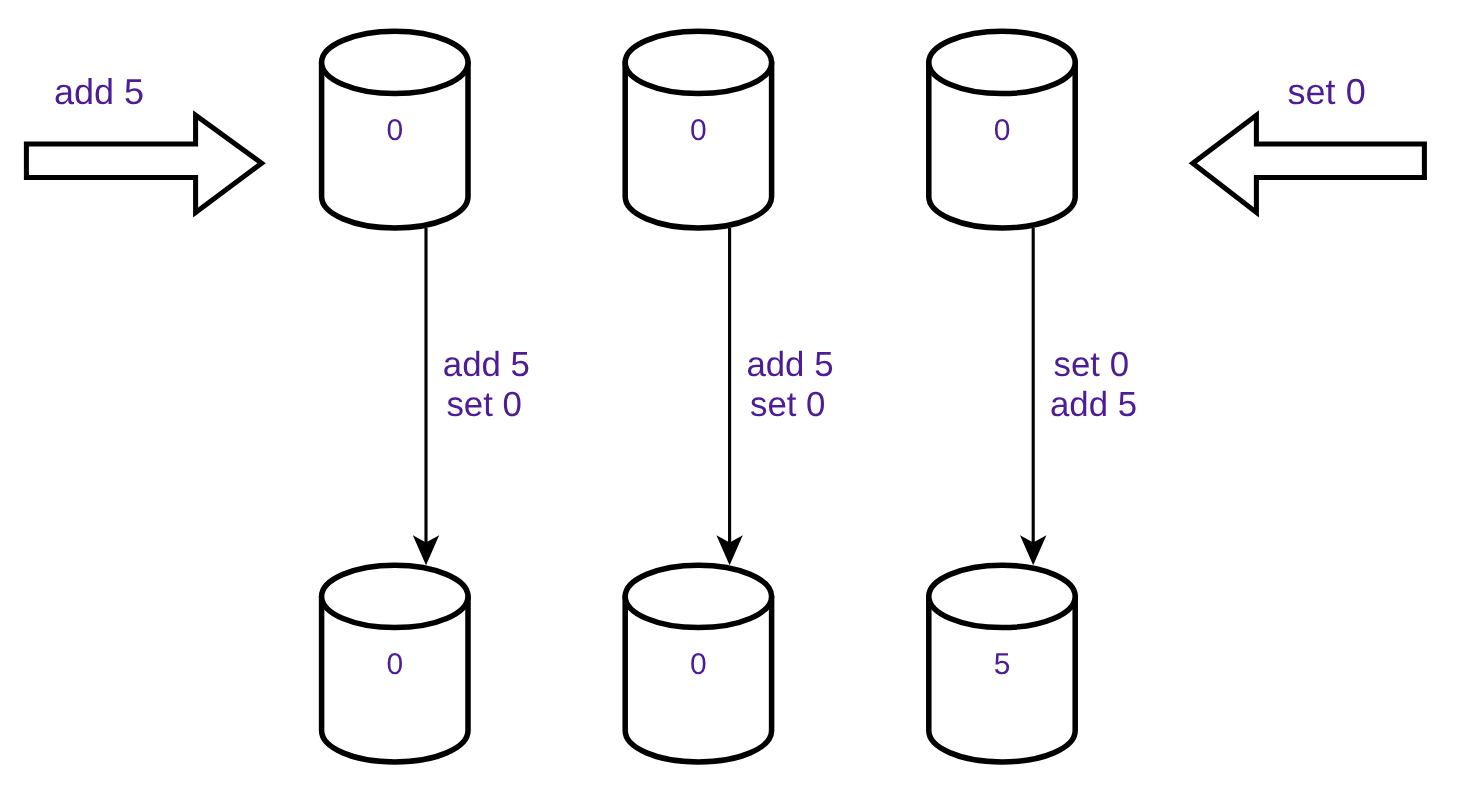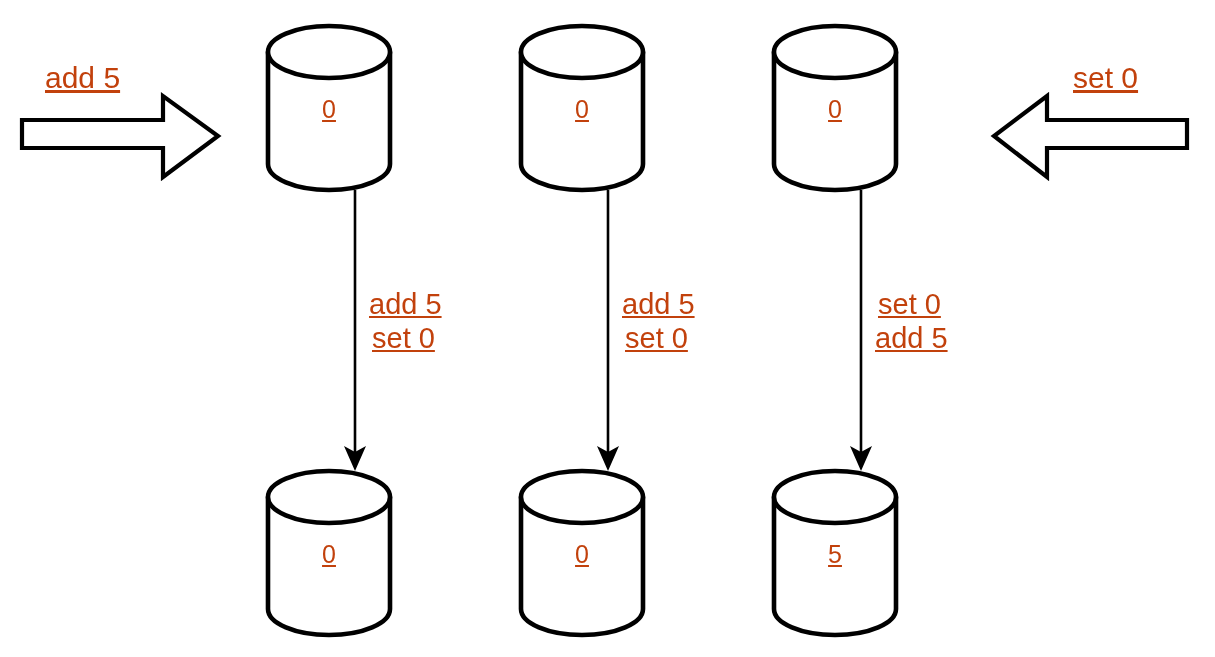--- a/index.html
+++ b/index.html
@@ -43,24 +43,23 @@
     stroke-width: 4.6;
     stroke-linejoin: round;
   }
   .cyl-top {
     fill: #ffffff;
     stroke: #000000;
     stroke-width: 4.6;
   }
   .txt {
     position: absolute;
-    color: #c2410c;
+    color: #4c1d95;
     white-space: pre;
     line-height: 1.16;
-    text-decoration: underline;
   }
   .cyl-val {
     font-size: 25px;
     text-align: center;
     width: 130px;
   }
   .arrow-label {
     font-size: 30px;
   }
   .edge-label {

